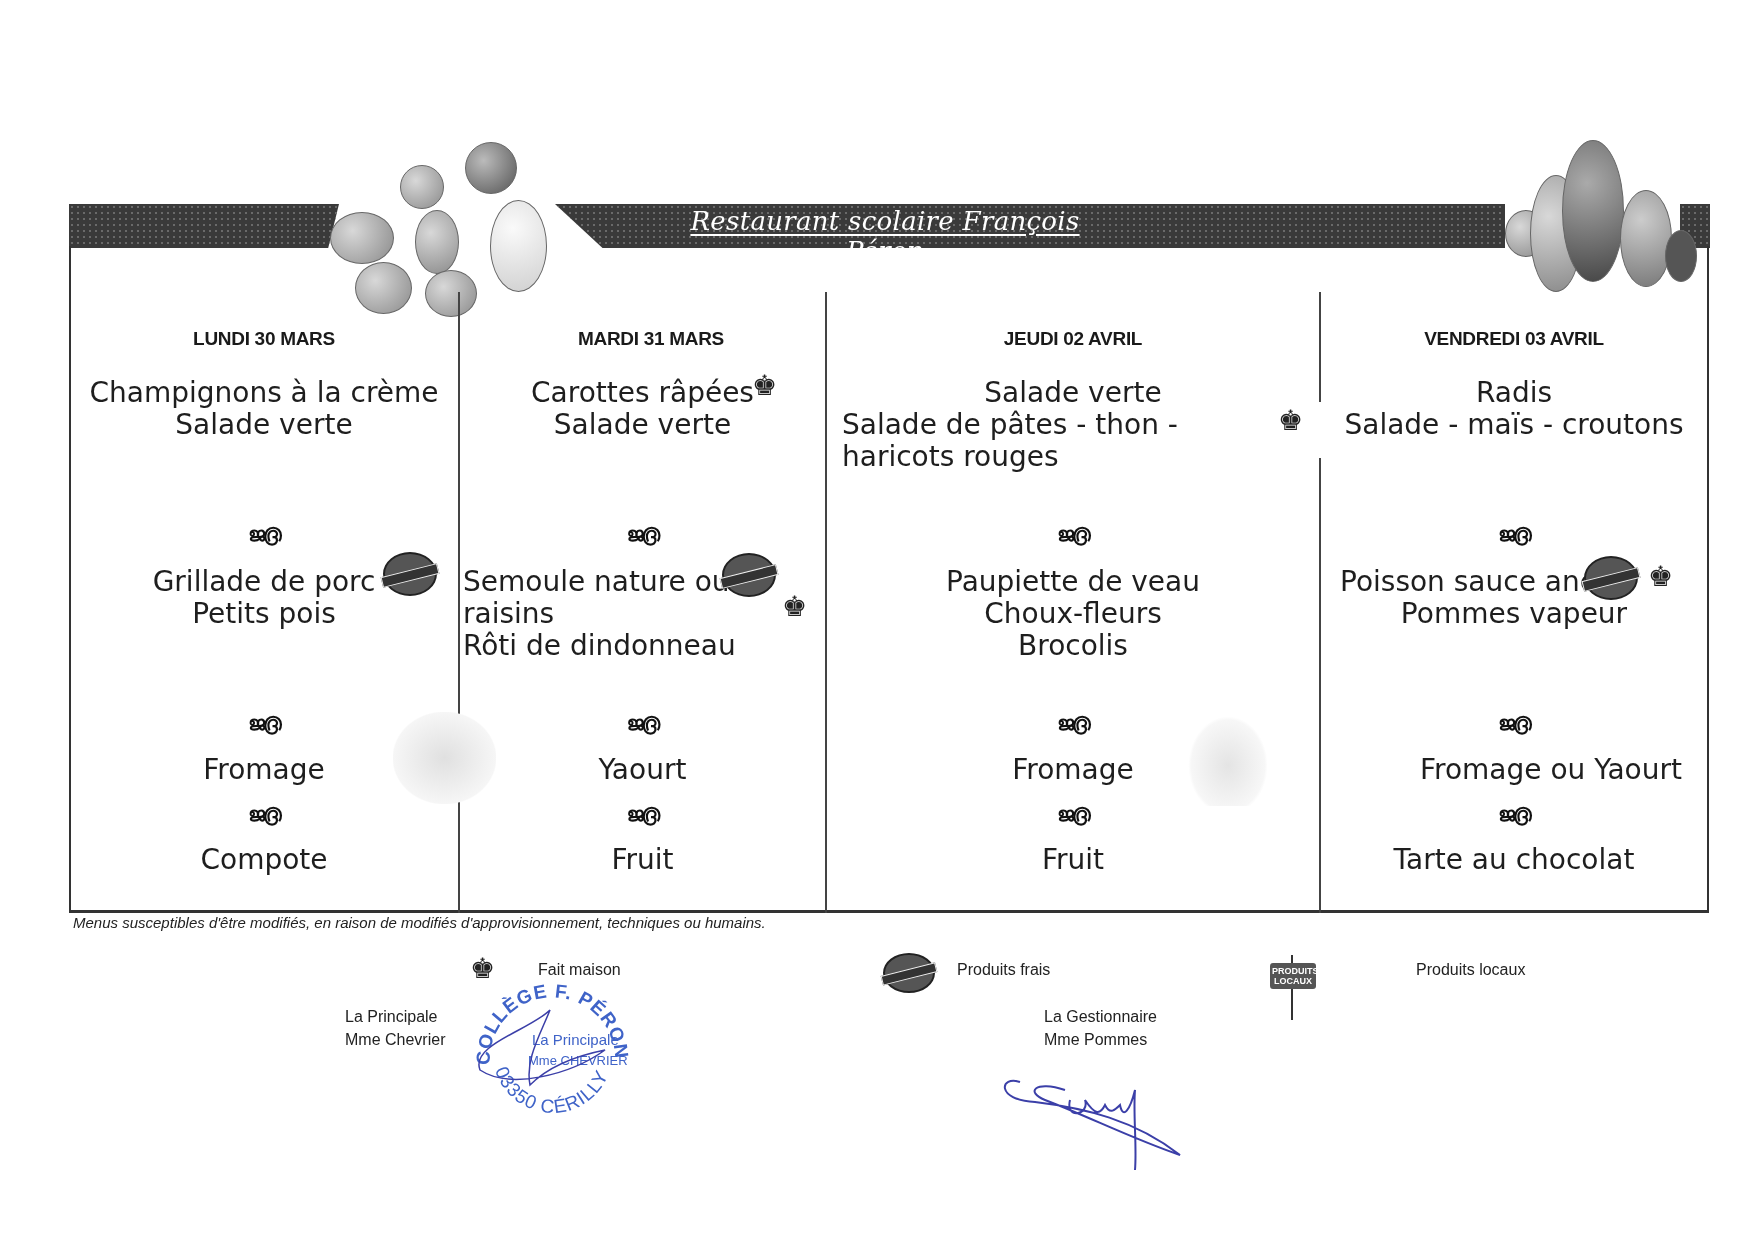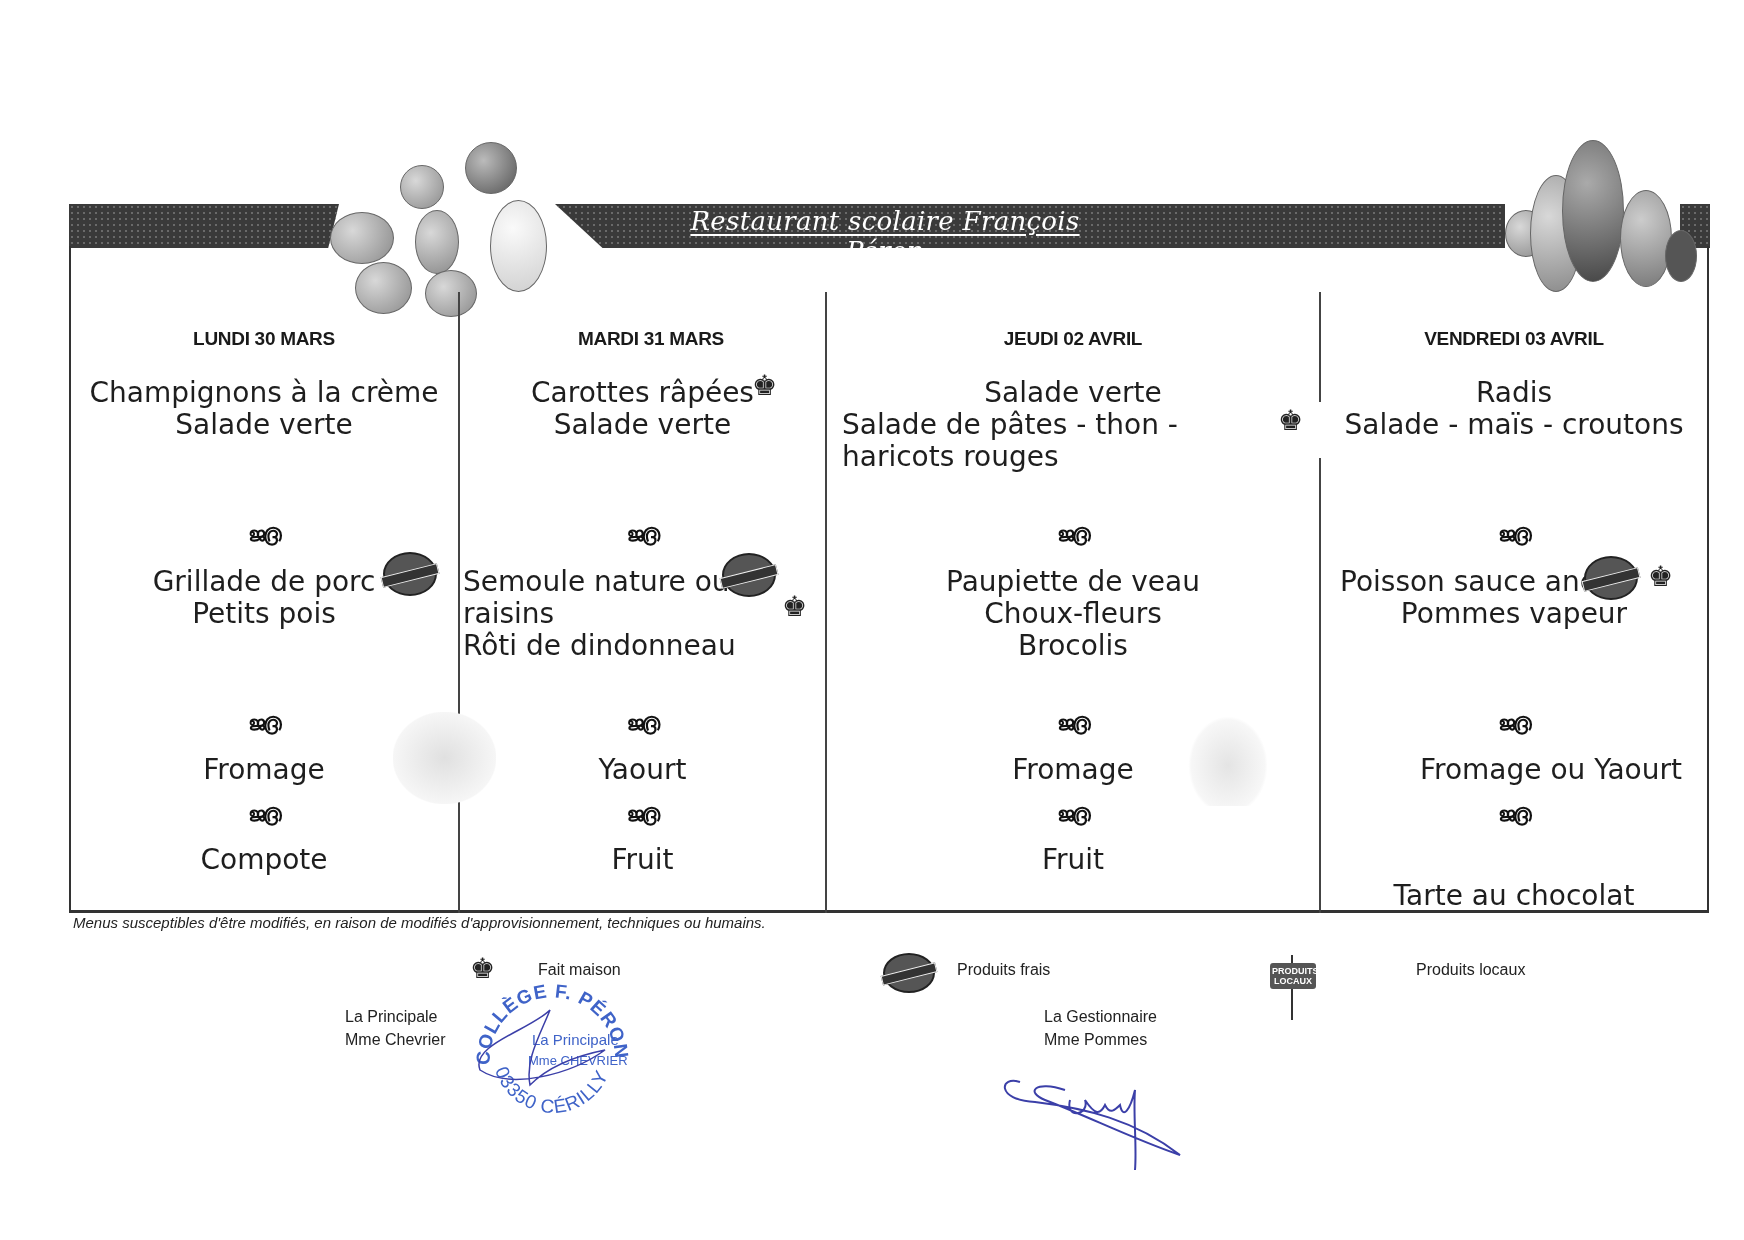--- a/index.html
+++ b/index.html
@@ -129,21 +129,21 @@
   <div class="sep" style="left:1321px; width:386px; top:522px;">ജ൫</div>
   <div class="dish" style="left:1321px; width:386px; top:566px;">
     <div style="text-align:left; padding-left:19px;">Poisson sauce aneth</div>
     <div>Pommes vapeur</div>
   </div>
   <div class="stamp" style="left:1584px; top:556px; width:54px; height:44px;"></div>
   <div class="chef" style="left:1648px; top:563px;">♚</div>
   <div class="sep" style="left:1321px; width:386px; top:711px;">ജ൫</div>
   <div class="dish" style="left:1321px; width:386px; top:754px;padding-left:37px;">Fromage ou Yaourt</div>
   <div class="sep" style="left:1321px; width:386px; top:802px;">ജ൫</div>
-  <div class="dish" style="left:1321px; width:386px; top:844px;margin-top:36px;">Tarte au chocolat</div>
+  <div class="dish" style="left:1321px; width:386px; top:844px;">Tarte au chocolat</div>
 </div>
 
 <div class="disclaimer">Menus susceptibles d'être modifiés, en raison de modifiés d'approvisionnement, techniques ou humains.</div>
 
 <div>
   <div class="chef" style="left:470px; top:955px;">♚</div>
   <div class="legend-label" style="left:538px; top:961px;">Fait maison</div>
   <div class="stamp" style="left:883px; top:953px; width:52px; height:40px;"></div>
   <div class="legend-label" style="left:957px; top:961px;">Produits frais</div>
   <div class="abs" style="left:1268px; top:955px; width:50px; height:65px;">

